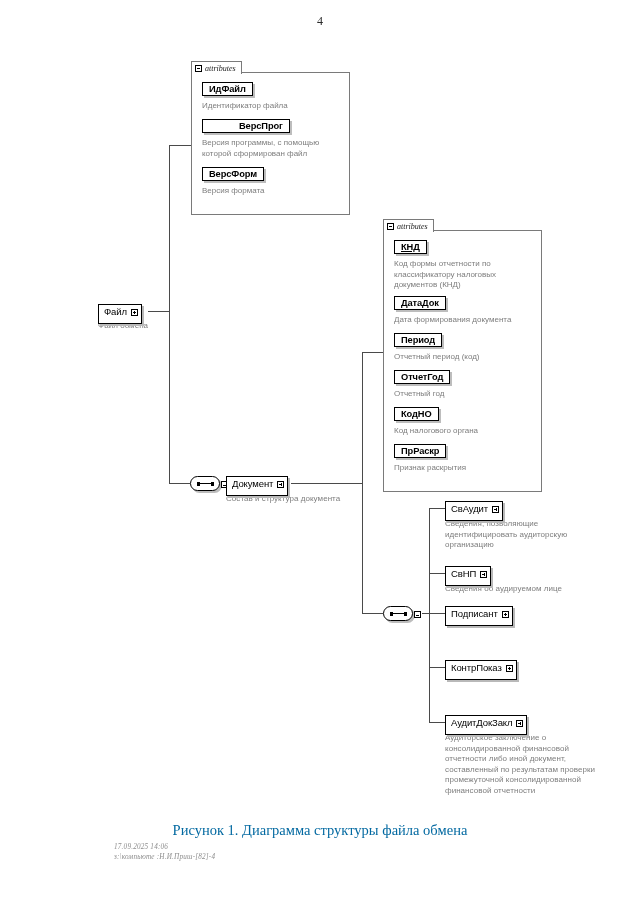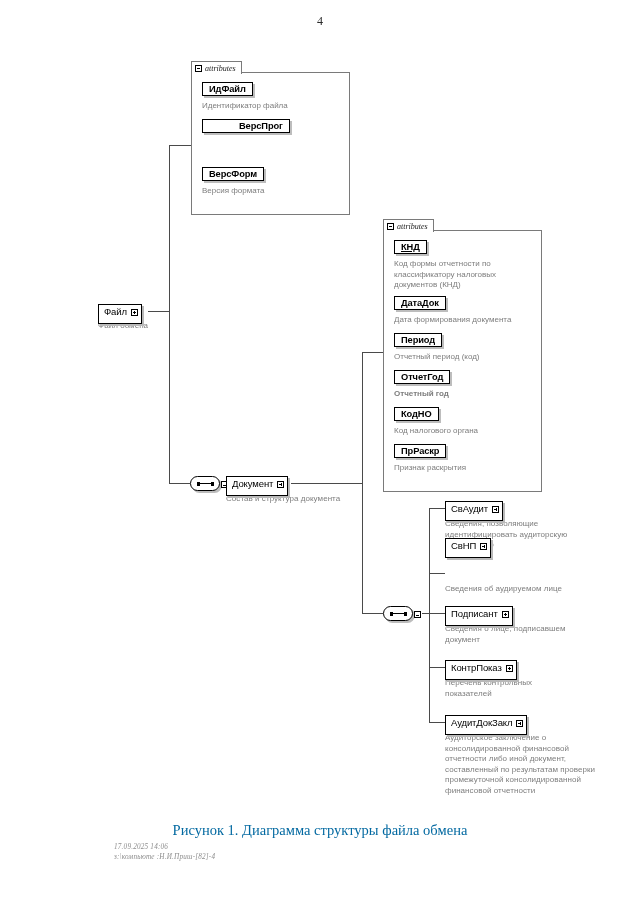--- a/index.html
+++ b/index.html
@@ -195,20 +195,21 @@
     </div>
     <div class="inner">
       <div class="attrnode" style="left:10px; top:9px;">
         <span>ИдФайл</span>
       </div>
       <div class="attrcap" style="left:10px; top:28px; width:145px;">Идентификатор файла</div>
 
       <div class="attrnode" style="left:10px; top:46px;padding-left:36px;">
         <span>ВерсПрог</span>
       </div>
+      <div class="attrcap" style="left:10px; top:65px; width:145px;">Версия программы, с помощью которой сформирован файл</div>
 
       <div class="attrnode" style="left:10px; top:94px;">
         <span>ВерсФорм</span>
       </div>
       <div class="attrcap" style="left:10px; top:113px; width:145px;">Версия формата</div>
     </div>
   </div>
 
   <div class="attrbox" style="left:383px; top:230px; width:159px; height:262px;">
     <div class="attrtab">
@@ -227,21 +228,21 @@
       <div class="attrcap" style="left:10px; top:84px; width:150px;">Дата формирования документа</div>
 
       <div class="attrnode" style="left:10px; top:102px;">
         <span>Период</span>
       </div>
       <div class="attrcap" style="left:10px; top:121px; width:145px;">Отчетный период (код)</div>
 
       <div class="attrnode" style="left:10px; top:139px;">
         <span>ОтчетГод</span>
       </div>
-      <div class="attrcap" style="left:10px; top:158px; width:145px;font-weight:bold;">Отчетный год</div>
+      <div class="attrcap" style="left:10px; top:158px; width:145px;">Отчетный год</div>
 
       <div class="attrnode" style="left:10px; top:176px;">
         <span>КодНО</span>
       </div>
       <div class="attrcap" style="left:10px; top:195px; width:145px;">Код налогового органа</div>
 
       <div class="attrnode" style="left:10px; top:213px;">
         <span>ПрРаскр</span>
       </div>
       <div class="attrcap" style="left:10px; top:232px; width:145px;">Признак раскрытия</div>
@@ -269,37 +270,35 @@
     <span class="dots"></span>
     <span class="stub"></span>
   </div>
 
   <div class="node" style="left:445px; top:501px;">
     <span class="nm">СвАудит</span>
     <span class="exp"></span>
   </div>
   <div class="cap" style="left:445px; top:519px; width:152px;">Сведения, позволяющие идентифицировать аудиторскую организацию</div>
 
-  <div class="node" style="left:445px; top:538px;">
+  <div class="node" style="left:445px; top:566px;">
     <span class="nm">СвНП</span>
     <span class="exp"></span>
   </div>
   <div class="cap" style="left:445px; top:584px; width:170px;">Сведения об аудируемом лице</div>
 
   <div class="node" style="left:445px; top:606px;">
     <span class="nm">Подписант</span>
     <span class="exp"></span>
   </div>
-  <div class="cap" style="left:445px; top:624px; width:152px;">Сведения о лице, подписавшем документ</div>
 
   <div class="node" style="left:445px; top:660px;">
     <span class="nm">КонтрПоказ</span>
     <span class="exp"></span>
   </div>
-  <div class="cap" style="left:445px; top:678px; width:110px;">Перечень контрольных показателей</div>
 
   <div class="node" style="left:445px; top:715px;">
     <span class="nm">АудитДокЗакл</span>
     <span class="exp"></span>
   </div>
   <div class="cap" style="left:445px; top:733px; width:152px;">Аудиторское заключение о консолидированной финансовой отчетности либо иной документ, составленный по результатам проверки промежуточной консолидированной финансовой отчетности</div>
 
 </div>
 
 <div id="figure-caption">Рисунок 1. Диаграмма структуры файла обмена</div>

